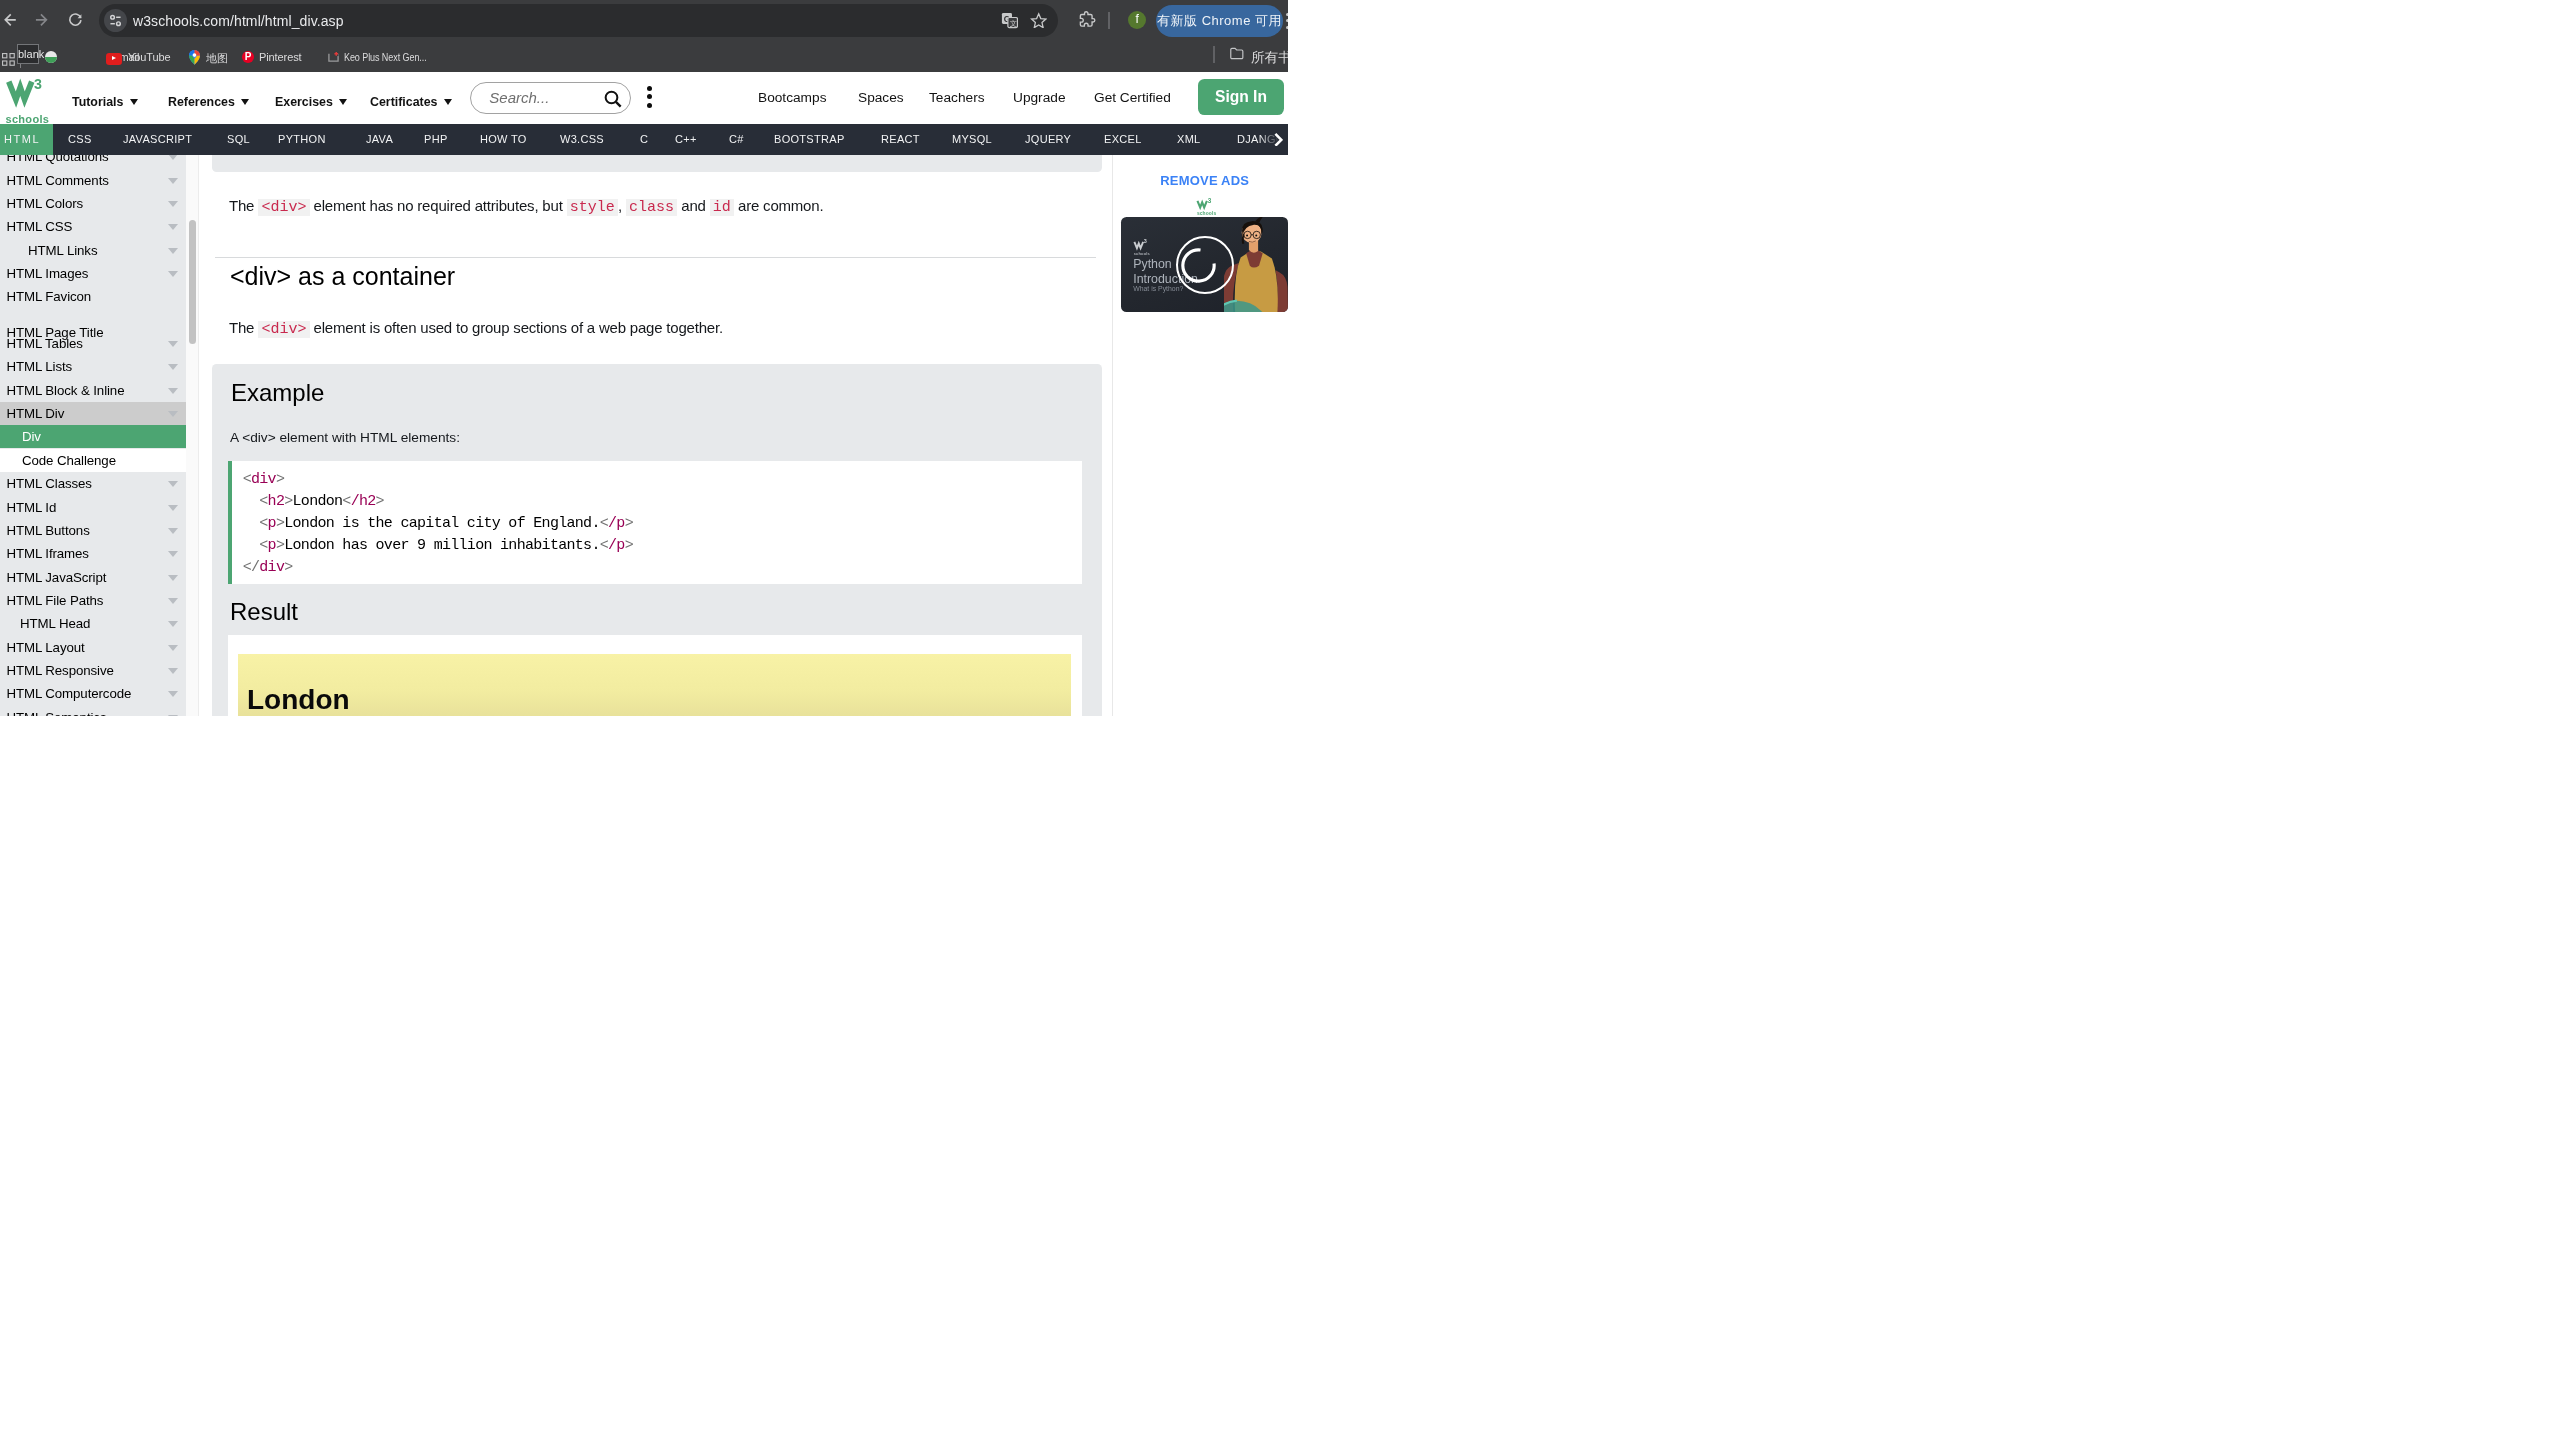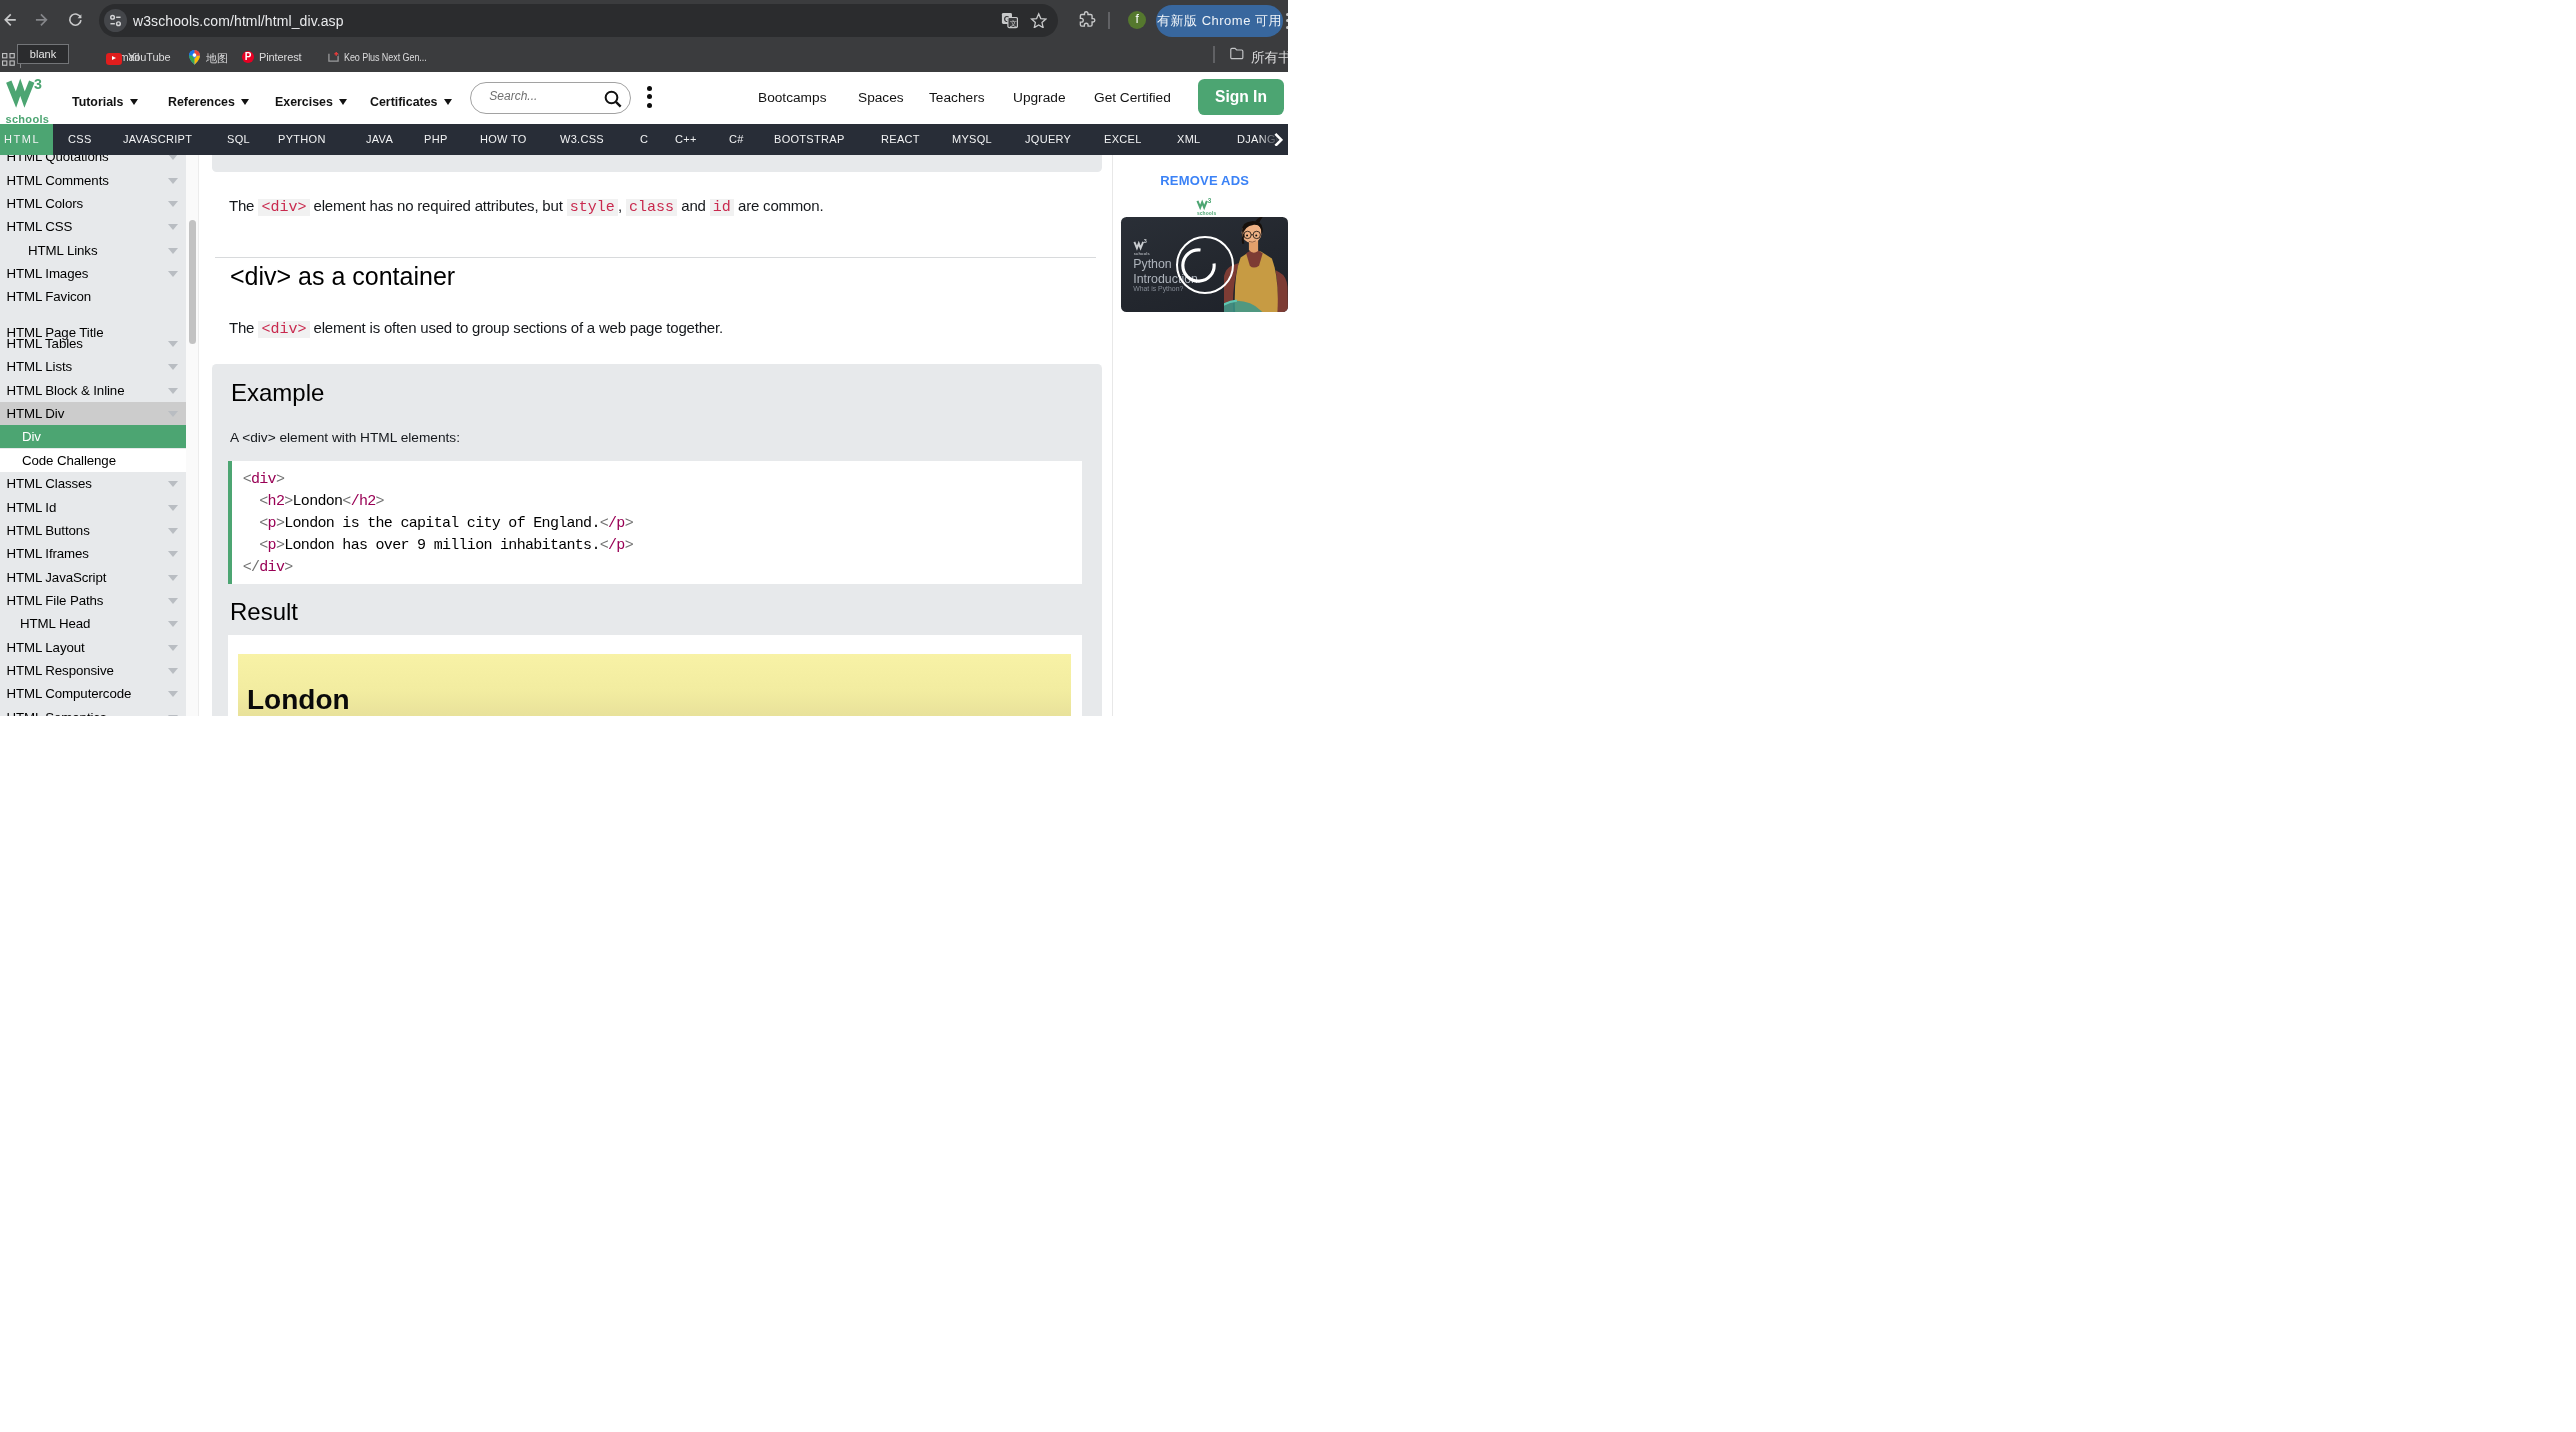--- a/index.html
+++ b/index.html
@@ -8,32 +8,32 @@
           font-family:"Liberation Sans", sans-serif; overflow:hidden; }
   .abs { position:absolute; }
 
   
   #chrome { position:absolute; left:0; top:0; width:1288px; height:72px; background:#3b3c3e; }
   #urlpill { position:absolute; left:99px; top:4.1px; width:959px; height:33px; border-radius:16.5px; background:#2b2c2e; }
   #badge { position:absolute; left:104px; top:9.2px; width:23px; height:23px; border-radius:50%; background:#44464a; }
   #urltext { position:absolute; left:133px; top:13px; font-size:14px; color:#e9eaec; letter-spacing:0.1px;}
   .cicon { position:absolute; }
   
-  #tooltip { position:absolute; left:17px; top:44px; width:52px; height:19.7px; background:#2b2c2e;
+  #tooltip { position:absolute; left:17px; top:44px; width:22px; height:19.7px; background:#2b2c2e;
              border:0.9px solid #737578; color:#e6e6e6; font-size:11px; text-align:center; line-height:18px; }
   .bktext { position:absolute; top:51px; font-size:11px; letter-spacing:-0.1px; color:#dcdcdd; white-space:nowrap; }
 
   
   #header { position:absolute; left:0; top:72px; width:1288px; height:51px; background:#ffffff; }
   .hmenu { position:absolute; top:24px; font-size:12.4px; letter-spacing:0px; color:#121212; font-weight:700; white-space:nowrap; line-height:1;}
   .hmenu .car { display:inline-block; width:0; height:0; border-left:4.6px solid transparent;
                border-right:4.6px solid transparent; border-top:6px solid #121212; margin-left:2.7px; position:relative; top:-0.9px;}
   .hlink { position:absolute; top:19px; font-size:13.7px; letter-spacing:0px; color:#121212; font-weight:400; white-space:nowrap; line-height:1;}
   #searchpill { position:absolute; left:470px; top:9.6px; width:161px; height:32px; border:0.9px solid #a2a2a2; border-radius:16px; background:#fff; }
-  #searchpill span { position:absolute; left:18.3px; top:6px; color:#6f6f6f; font-style:italic; font-size:12px; }
+  #searchpill span { position:absolute; left:18.3px; top:6px; color:#6f6f6f; font-style:italic; font-size:15px; }
   #signin { position:absolute; left:1198px; top:7.3px; width:86px; height:36px; border-radius:6.4px; background:#4ca572;
             color:#fff; font-weight:700; font-size:15.6px; text-align:center; line-height:36px; }
 
   
   #navbar { position:absolute; left:0; top:124px; width:1288px; height:31px; background:#282d37; overflow:hidden;}
   .nitem { position:absolute; top:9.6px; font-size:11px; font-weight:400; letter-spacing:0.3px; color:#f2f3f4; white-space:nowrap; line-height:1;}
   #navhtml { position:absolute; left:0; top:0; width:53px; height:31px; background:#4ca572; }
 
   
   #sidebar { position:absolute; left:0; top:155px; width:186px; height:562px; background:#e7e9eb; overflow:hidden; }

